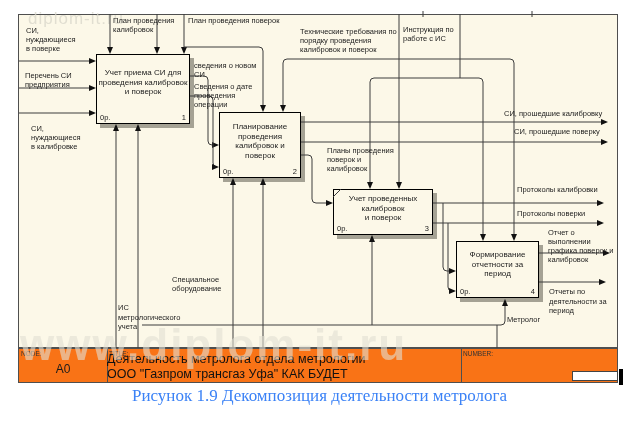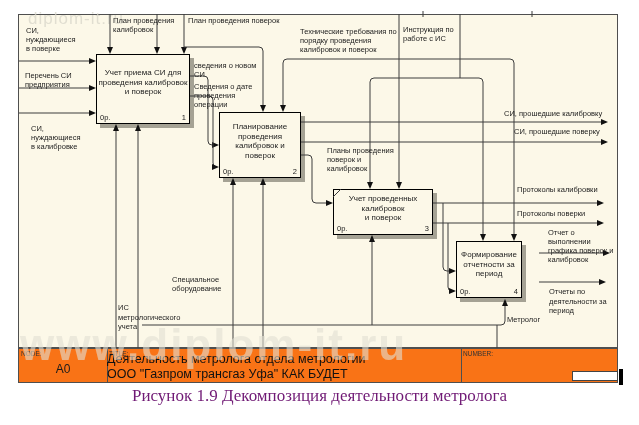--- a/index.html
+++ b/index.html
@@ -42,21 +42,21 @@
   }
   .cell{position:absolute;top:0;bottom:0;border-right:1px solid #4f4f4f;}
   .cell.last{border-right:none;}
   .cell .tag{position:absolute;left:2px;top:1px;font-size:6.5px;color:#333;}
   .node-val{position:absolute;left:0;right:0;top:13px;text-align:center;font-size:12px;}
   .title-val{position:absolute;left:0;right:0;top:3px;font-size:12.5px;line-height:14.5px;color:#111;}
   .num-rect{position:absolute;right:1px;bottom:1px;width:44px;height:8px;border:1px solid #444;background:#fff;}
   .cursor-mark{position:absolute;left:619px;top:369px;width:4px;height:16px;background:#000;z-index:7;}
   .caption{
     position:absolute;left:0;top:386px;width:639px;text-align:center;
-    font-family:"Liberation Serif","DejaVu Serif",serif;font-size:17px;color:#701a75;z-index:5;
+    font-family:"Liberation Serif","DejaVu Serif",serif;font-size:17px;color:#3b82f6;z-index:5;
   }
 </style>
 </head>
 <body>
 
 <div class="wm-top">diplom-it.ru</div>
 <div class="frame"></div>
 <div class="wm-bottom">www.diplom-it.ru</div>
 
 <svg class="net" width="639" height="425" viewBox="0 0 639 425">
@@ -153,21 +153,21 @@
   <div class="cost">0р.</div>
   <div class="num">2</div>
 </div>
 <div class="box" style="left:333px;top:189px;width:100px;height:46px;padding-left:21px;">
   <div class="ttl" style="top:4px;">Учет  проведенных
 калибровок
 и поверок</div>
   <div class="cost">0р.</div>
   <div class="num">3</div>
 </div>
-<div class="box" style="left:456px;top:241px;width:66px;height:57px;">
+<div class="box" style="left:456px;top:241px;width:83px;height:57px;">
   <div class="ttl" style="top:8px;">Формирование
 отчетности за
 период</div>
   <div class="cost">0р.</div>
   <div class="num">4</div>
 </div>
 
 <div class="lbl" style="left:26px;top:26px;">СИ,
 нуждающиеся
 в поверке</div>

